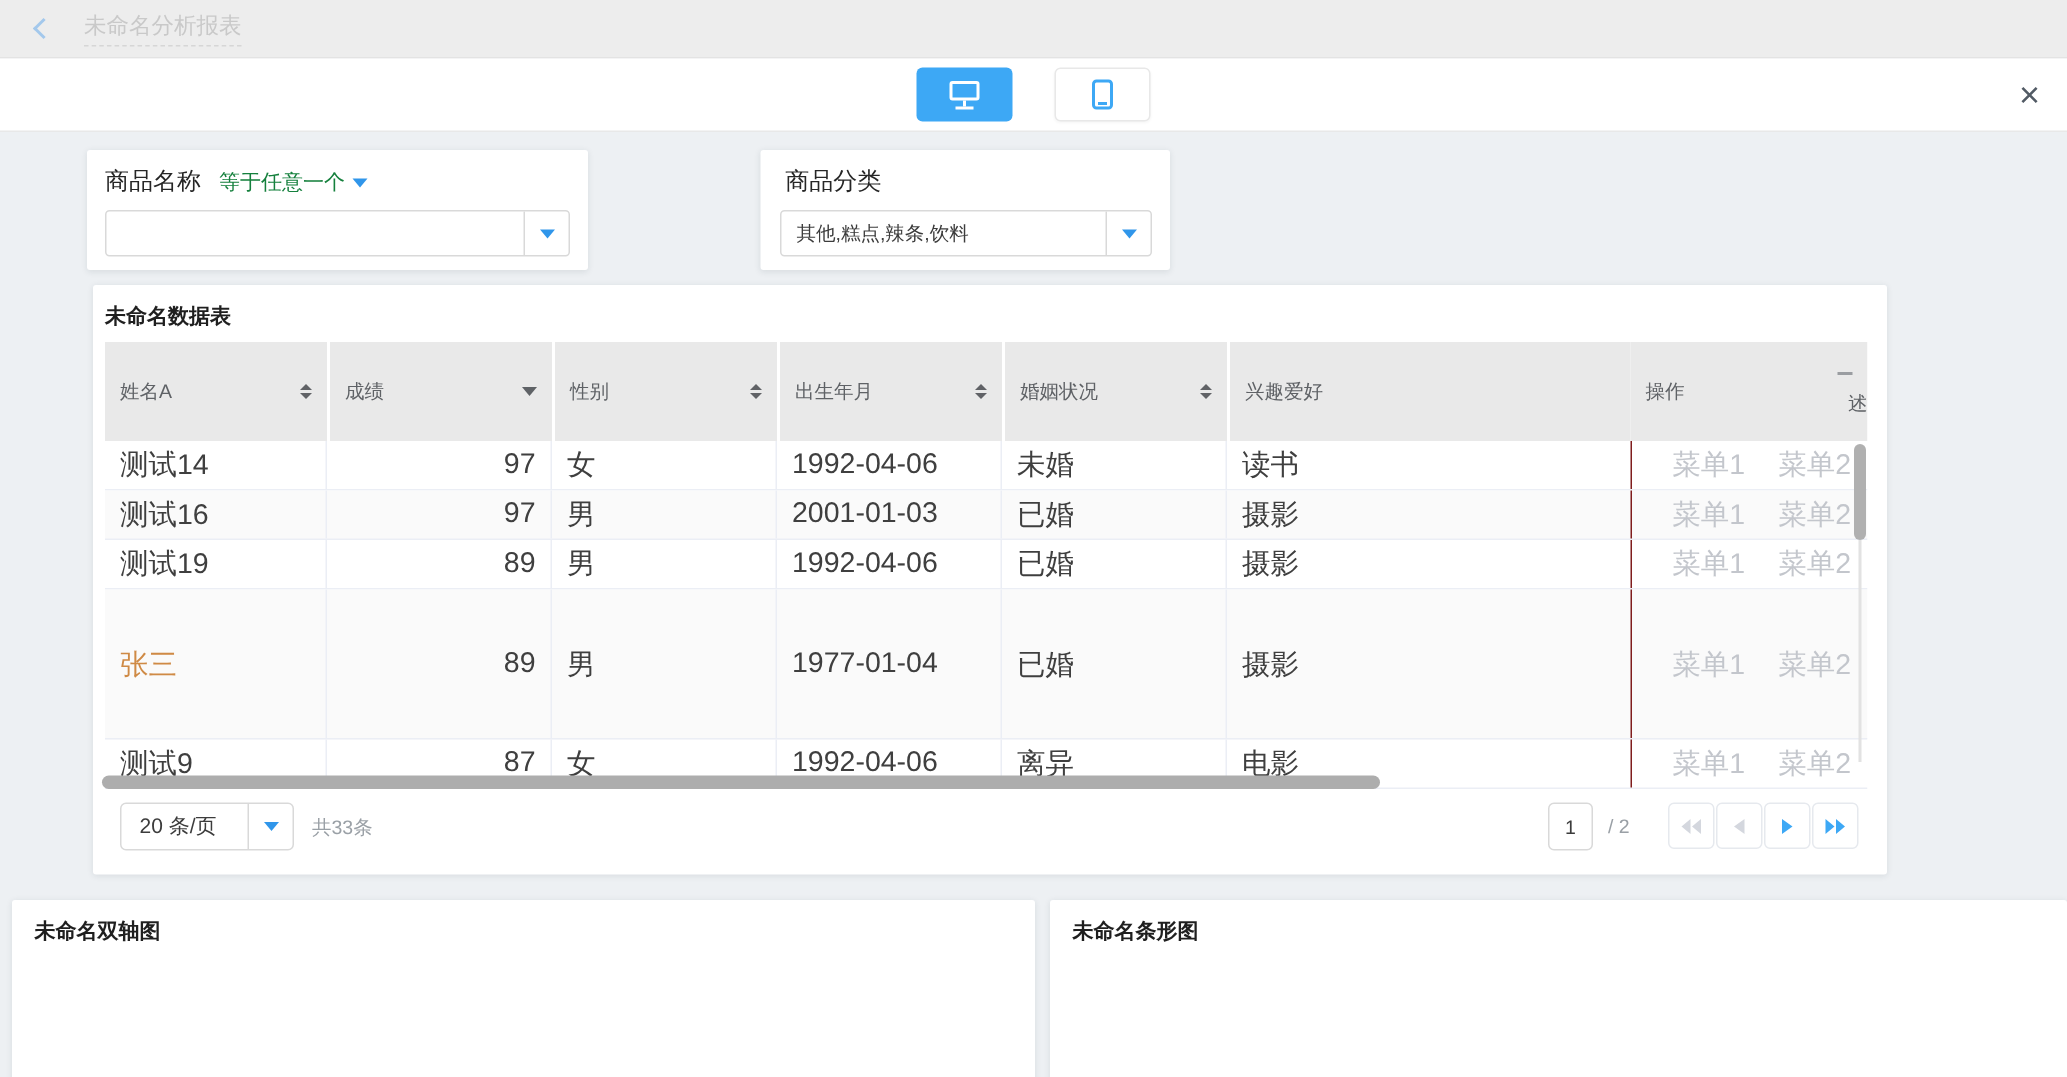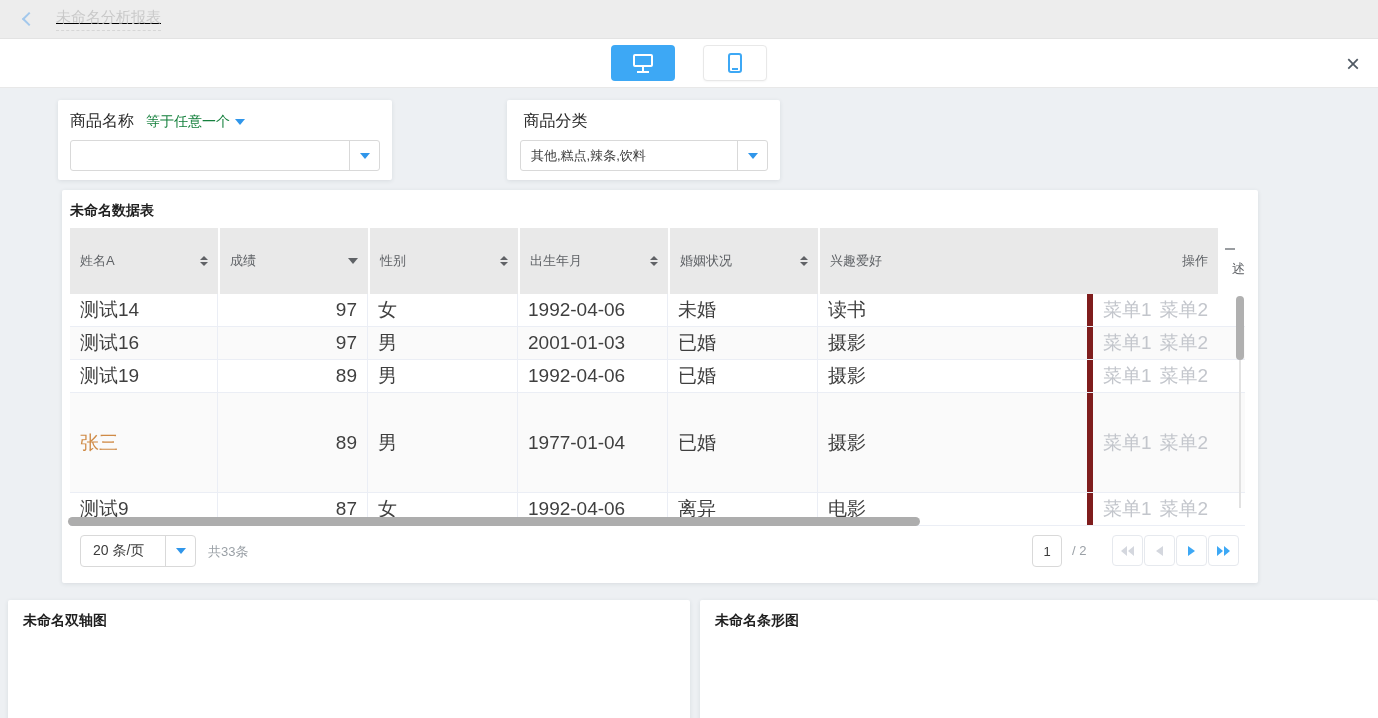--- a/index.html
+++ b/index.html
@@ -1,21 +1,21 @@
 <!DOCTYPE html>
 <html><head>
 <meta charset="utf-8">
 <style>
   * { margin:0; padding:0; box-sizing:border-box; }
   html,body { width:1378px; height:718px; overflow:hidden; }
   body { font-family:"Liberation Sans","DejaVu Sans",sans-serif; background:#edf0f3; position:relative; }
 
   
   .appbar { position:absolute; left:0; top:0; width:1378px; height:39px; background:#ededed;
-            border-bottom:1px solid #e3e3e3; display:flex; align-items:center;text-decoration:underline; }
+            border-bottom:1px solid #e3e3e3; display:flex; align-items:center; }
   .back-chev { width:10px; height:10px; border-left:2px solid #a3c8ec; border-bottom:2px solid #a3c8ec;
                transform:rotate(45deg); margin-left:24px; cursor:pointer; }
   .appbar-title { margin-left:22px; font-size:15px; color:#c9c9c9; padding-bottom:3px;
                   border-bottom:1px dashed #d6d6d6; }
   .appbar-right { margin-left:auto; display:flex; align-items:center; }
   .pill-btn { background:#aad3f1; color:#fbfdff; font-size:13px; border-radius:13px;
               padding:5px 20px; line-height:15px; }
   .ab-divider { width:1px; height:14px; background:#dadada; margin:0 18px; }
   .ab-item { display:flex; align-items:center; color:#c8c8c8; font-size:13px; gap:6px; }
   .code-box { font-size:7px; color:#cbcbcb; border:1px solid #cfcfcf; border-radius:3px;
@@ -75,21 +75,21 @@
   .sort-both .d { width:0;height:0;border-left:4px solid transparent;border-right:4px solid transparent;border-top:4px solid #606266;}
   .sort-desc { width:0;height:0;border-left:5px solid transparent;border-right:5px solid transparent;border-top:6px solid #5f6266; cursor:pointer;}
   .clip-frag { position:absolute; left:1162px; top:32px; font-size:13px; color:#5f6266; }
   .clip-dash { position:absolute; left:1155px; top:20px; width:10px; height:2px; background:#9a9da1; }
   .tbody { position:absolute; left:8px; top:104px; width:1175px; height:233px; overflow:hidden; }
   .trow { position:relative; width:1175px; border-bottom:1px solid #ebeef5; display:flex; }
   .trow.zebra { background:#fafafa; }
   .td { font-size:19px; color:#3f3f3f; padding:0 10px; display:flex; align-items:center; border-right:1px solid transparent; }
   .td.b { border-right:1px solid #ebeef5; }
   .td.num { justify-content:flex-end; }
-  .td.ops { justify-content:flex-start; gap:8px; border-left:6px solid #7f1d1d; }
+  .td.ops { justify-content:flex-end; gap:22px; border-left:1px solid #7f1d1d; }
   .op-item { color:#c3c6cc; cursor:pointer; }
   .name-link { color:#cf8a45; cursor:pointer; }
   .hscroll { position:absolute; left:6px; top:327px; width:852px; height:9px; background:#adadad; border-radius:5px; cursor:grab; }
   .vscroll { position:absolute; left:1174px; top:106px; width:8px; height:64px; background:#b0b0b0; border-radius:4px; cursor:grab; }
   .vtrack { position:absolute; left:1177px; top:170px; width:2px; height:148px; background:#e2e2e2; }
 
   
   .pager { position:absolute; left:0; top:343px; width:1196px; height:40px; }
   .psize { position:absolute; left:18px; top:2px; width:116px; height:32px; border:1px solid #d9d9d9; border-radius:4px;
            display:flex; align-items:center; background:#fff; cursor:pointer; }
@@ -195,21 +195,21 @@
     <div class="th-cell" style="left:600px; width:148px;">
       <span>婚姻状况</span>
       <span class="sort-both">
           <span class="u"></span>
           <span class="d"></span>
         </span>
     </div>
     <div class="th-cell" style="left:750px; width:267px;">
       <span>兴趣爱好</span>
     </div>
-    <div class="th-cell" style="left:990px; width:158px; justify-content:flex-end;">
+    <div class="th-cell" style="left:1017px; width:158px; justify-content:flex-start;">
       <span>操作</span>
     </div>
     <div class="clip-dash"></div>
     <div class="clip-frag">述</div>
   </div>
 
   <div class="tbody">
     <div class="trow" style="height:33px;">
       <div class="td b" style="width:148px;">测试14</div>
       <div class="td b num" style="width:150px;">97</div>

